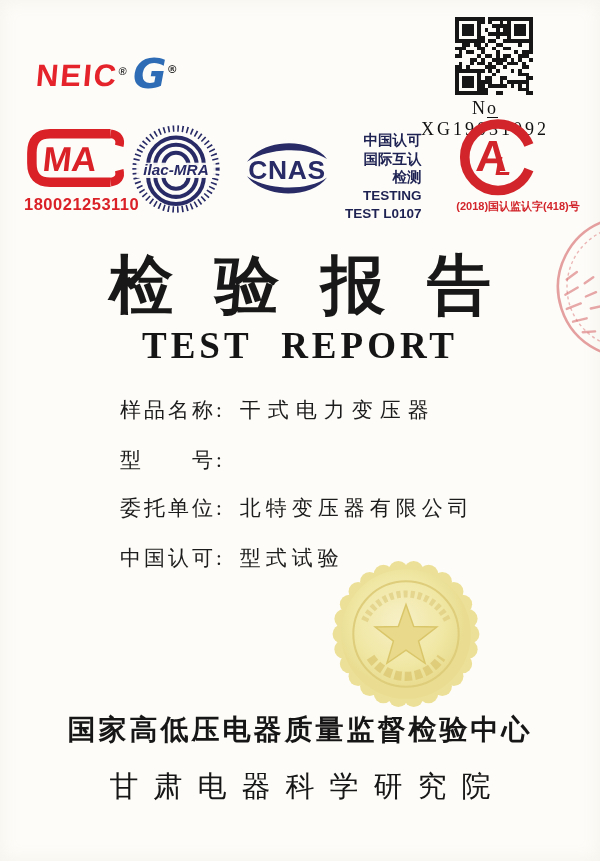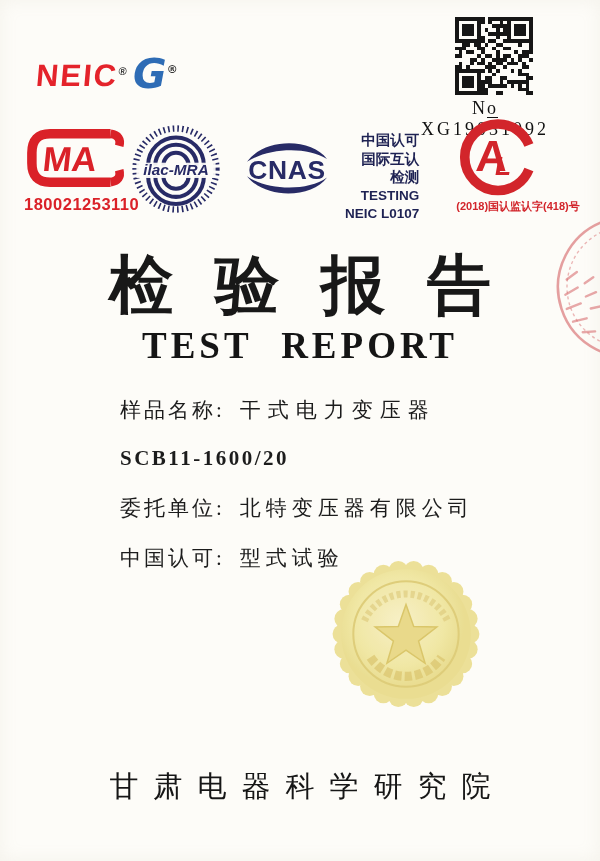--- a/index.html
+++ b/index.html
@@ -353,21 +353,21 @@
       <path d="M14 60 C42 80 98 82 126 62 C104 92 38 92 14 60 Z" fill="#282b66"></path>
       <text x="70" y="64" text-anchor="middle" font-size="37" font-weight="800" fill="#282b66" letter-spacing="1" font-family="Liberation Sans, sans-serif">CNAS</text>
     </svg>
   </div>
 
   <div class="accr">
     <div class="cjk">中国认可</div>
     <div class="cjk">国际互认</div>
     <div class="cjk">检测</div>
     <div class="lat">TESTING</div>
-    <div class="lat">NEIC L0107</div>
+    <div class="lat">TEST L0107</div>
   </div>
 
   <div class="cal-block">
     <svg width="88" height="84" viewBox="0 0 100 96">
       <circle cx="50" cy="46" r="38" fill="none" stroke="#d2252b" stroke-width="11" pathLength="100" stroke-dasharray="88 12" stroke-dashoffset="94"></circle>
       <text x="46" y="62" text-anchor="middle" font-size="50" font-weight="800" fill="#d2252b" font-family="Liberation Sans, sans-serif" transform="skewX(-4)">A</text>
       <text x="66" y="66" text-anchor="middle" font-size="30" font-weight="800" fill="#d2252b" font-family="Liberation Sans, sans-serif" transform="skewX(-10)">L</text>
     </svg>
   </div>
   <div class="cal-cert">(2018)国认监认字(418)号</div>
@@ -390,21 +390,21 @@
   </svg>
 
   <div class="title-cn">检验报告</div>
   <div class="title-en">TEST REPORT</div>
 
   <div class="field-row row1">
     <span class="field-label">样品名称:</span>
     <span class="v-ls6">干式电力变压器</span>
   </div>
   <div class="field-row row2">
-    <span class="v-code">SCB11-1600/20</span>
+    <span class="field-label">型　　号:</span>
   </div>
   <div class="field-row row3">
     <span class="field-label">委托单位:</span>
     <span class="v-ls5">北特变压器有限公司</span>
   </div>
   <div class="field-row row4">
     <span class="field-label">中国认可:</span>
     <span class="v-ls5">型式试验</span>
   </div>
 
@@ -442,15 +442,16 @@
         <stop offset="100%" stop-color="#e9dc8c"></stop>
       </radialGradient>
     </defs>
     <circle cx="75" cy="75" r="64" fill="url(#gold)"></circle>
     <circle cx="75" cy="75" r="52" fill="none" stroke="#ddcb74" stroke-width="2"></circle>
     <path d="M34 62 A45 45 0 0 1 116 62" fill="none" stroke="#dbc876" stroke-width="7" stroke-dasharray="4 3" opacity=".65"></path>
     <path d="M40 98 A42 42 0 0 0 110 98" fill="none" stroke="#d8c267" stroke-width="9" stroke-dasharray="7 3" opacity=".7"></path>
     <polygon points="75,46 82.6,67.5 105.4,68.1 87.4,82 93.8,103.9 75,91 56.2,103.9 62.6,82 44.6,68.1 67.4,67.5" fill="#e8d885" stroke="#d9c463" stroke-width="1.5"></polygon>
   </svg>
 
+  <div class="f-cn1">国家高低压电器质量监督检验中心</div>
   <div class="f-cn2">甘肃电器科学研究院</div>
 
 </div>
 
 </body></html>

